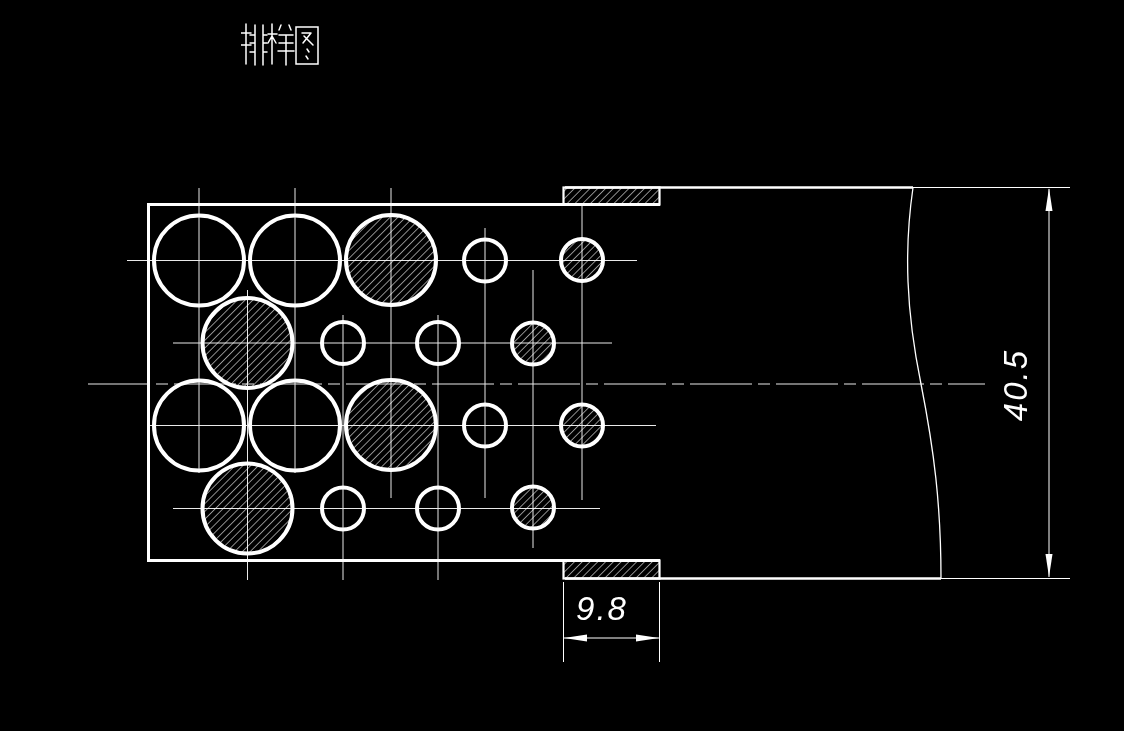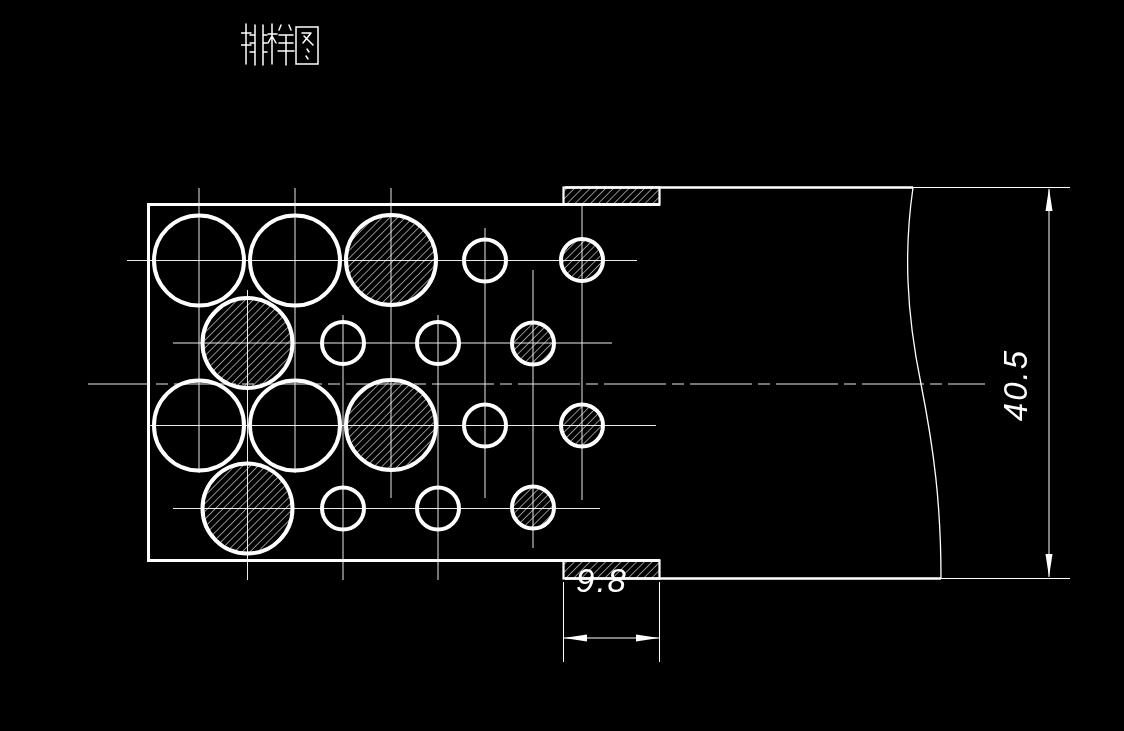--- a/index.html
+++ b/index.html
@@ -2,21 +2,21 @@
 <html><head>
 <meta charset="utf-8">
 <style>
   html,body{margin:0;padding:0;background:#000;}
   .canvas{position:relative;width:1124px;height:731px;background:#000;overflow:hidden;
           font-family:"Liberation Sans",sans-serif;}
   .canvas svg{position:absolute;left:0;top:0;}
   .dim-label{position:absolute;color:#fff;font-style:italic;
              font-family:"Liberation Sans",sans-serif;text-align:center;
              letter-spacing:2px;line-height:1;}
-  .dim-w{left:560px;top:564px;width:84px;height:36px;font-size:33px;}
+  .dim-w{left:560px;top:592px;width:84px;height:36px;font-size:33px;}
   .dim-h{left:956px;top:366px;width:124px;height:38px;font-size:33px;
          transform:rotate(-90deg);transform-origin:center;}
   .title-box{position:absolute;left:241px;top:21px;width:80px;height:48px;}
   .sr-text{position:absolute;left:0;top:0;opacity:0;font-size:40px;white-space:nowrap;}
 </style>
 </head>
 <body>
 
 <div class="canvas">
 

